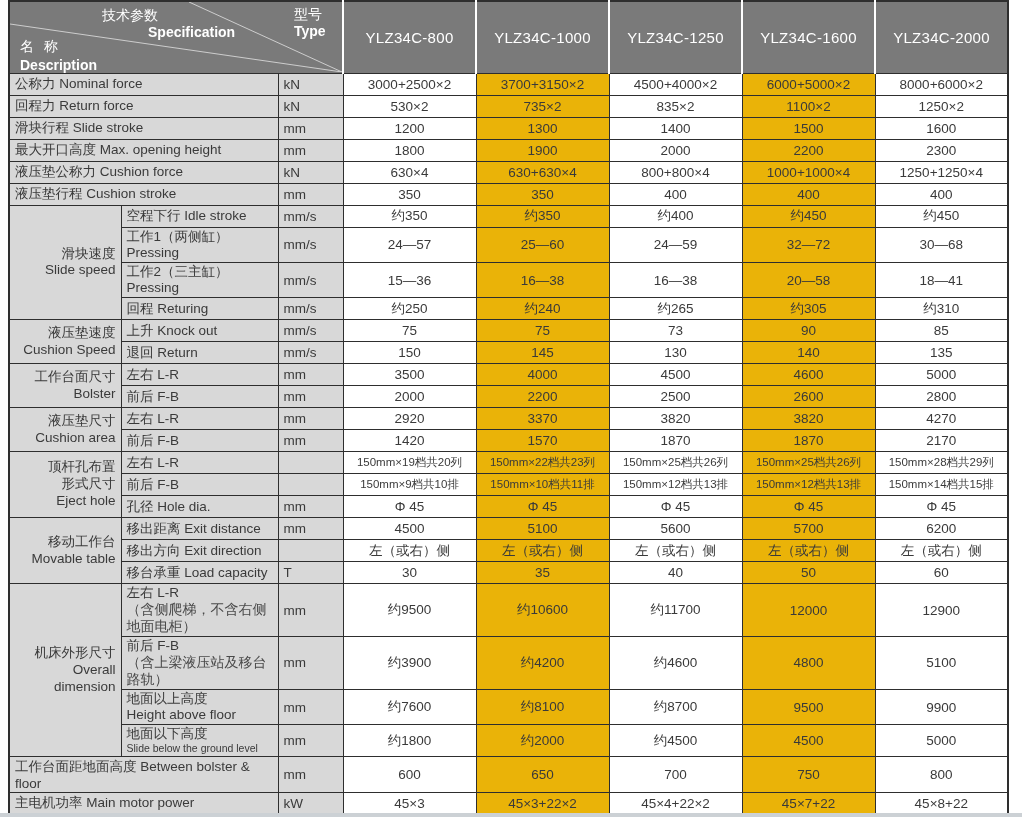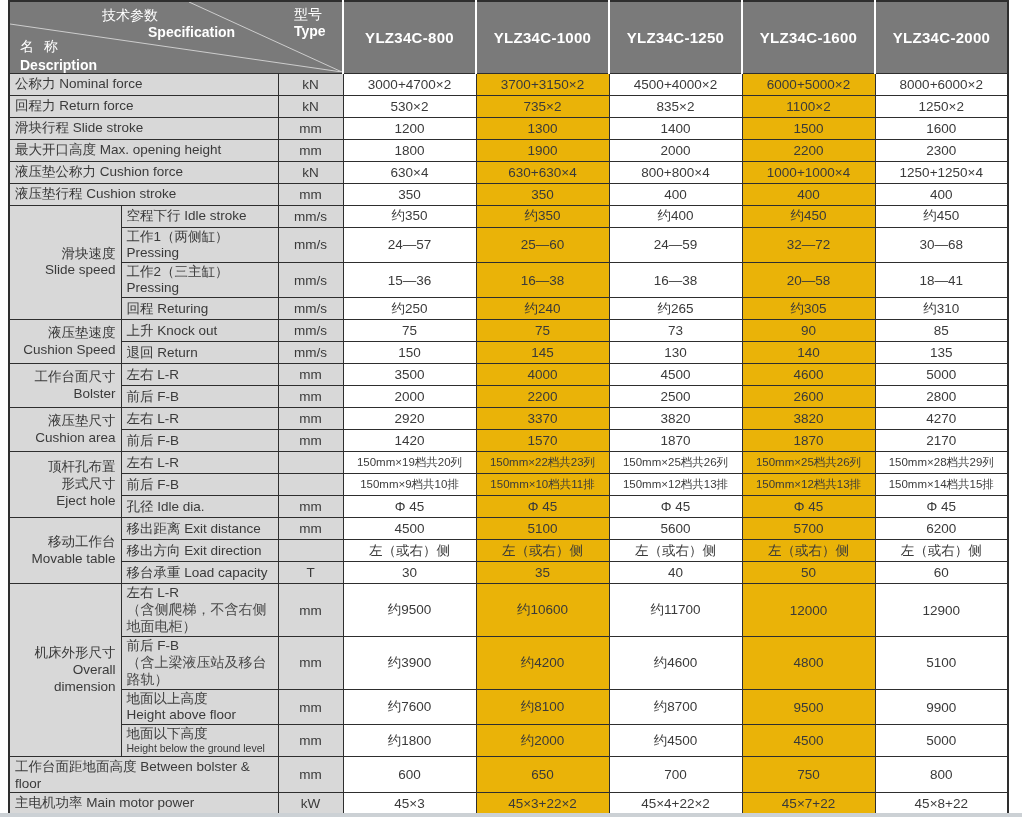--- a/index.html
+++ b/index.html
@@ -7,39 +7,39 @@
   .page{position:relative;width:1022px;height:817px;overflow:hidden;}
 
   .title{margin:0;padding:4px 0 7px 8px;font-size:19px;font-weight:700;color:#111;}
 
   table.spec{border-collapse:collapse;margin-left:8px;width:1001px;table-layout:fixed;}
   table.spec{border:2px solid #2e2e2e;}
   td,th{border:1px solid #2e2e2e;box-sizing:border-box;}
 
   thead tr{height:72px;}
   th.corner{position:relative;background:#7a7a7a;padding:16px;}
-  th.model{background:#7a7a7a;color:#fff;font-size:15px;font-weight:700;
+  th.model{background:#7a7a7a;color:#fff;font-size:15px;font-weight:400;
            border-left:2px solid #fff;text-align:center;letter-spacing:.3px;}
   .corner span{position:absolute;color:#fff;white-space:nowrap;line-height:1.1;}
   .zh{font-weight:400;font-size:14px;}
   .en{font-weight:700;font-size:14px;}
   .ct-zh{left:92px;top:6px;}
   .ct-en{left:138px;top:23px;}
   .cl-zh{left:10px;top:37px;letter-spacing:3px;}
   .cl-en{left:10px;top:56px;}
   .cr-zh{left:284px;top:5px;}
   .cr-en{left:284px;top:22px;}
   .diag{position:absolute;left:0;top:0;}
 
   tbody td{font-size:13.5px;color:#3a3a3a;padding:1px 5px;}
   tr.h1 td{height:22px;}
   tr.h2 td{height:32px;}
   .lbl,.sub,.unit,.grp{background:#d8d8d8;}
   .lbl,.sub{text-align:left;}
-  .unit{text-align:center;}
+  .unit{text-align:left;}
   .v{text-align:center;}
   .c1,.c3{background:#eab308;}
   .c0,.c2,.c4{background:#fff;}
   .grp{vertical-align:middle;text-align:right;padding-left:7px;line-height:1.25;}
   tr.sv .v{font-size:11.5px;}
   .tiny{font-size:14px;color:#4a4a4a;line-height:1.1;}
   .sub div{line-height:1.2;}
   .tiny-en{font-size:10.5px;line-height:1.1;}
   .page-edge{position:absolute;left:0;bottom:0;width:1022px;height:4px;background:#ccd1d5;}
 </style>
@@ -79,21 +79,21 @@
         <th class="model">YLZ34C-1250</th>
         <th class="model">YLZ34C-1600</th>
         <th class="model">YLZ34C-2000</th>
       </tr>
     </thead>
     <tbody>
 
       <tr class="h1">
         <td class="lbl" colspan="2">公称力  Nominal force</td>
         <td class="unit">kN</td>
-        <td class="v c0">3000+4700×2</td>
+        <td class="v c0">3000+2500×2</td>
         <td class="v c1">3700+3150×2</td>
         <td class="v c2">4500+4000×2</td>
         <td class="v c3">6000+5000×2</td>
         <td class="v c4">8000+6000×2</td>
       </tr>
 
       <tr class="h1">
         <td class="lbl" colspan="2">回程力  Return force</td>
         <td class="unit">kN</td>
         <td class="v c0">530×2</td>
@@ -284,21 +284,21 @@
         <td class="sub">前后 F-B</td>
         <td class="unit"></td>
         <td class="v c0">150mm×9档共10排</td>
         <td class="v c1">150mm×10档共11排</td>
         <td class="v c2">150mm×12档共13排</td>
         <td class="v c3">150mm×12档共13排</td>
         <td class="v c4">150mm×14档共15排</td>
       </tr>
 
       <tr class="h1">
-        <td class="sub">孔径 Idle dia.</td>
+        <td class="sub">孔径 Hole dia.</td>
         <td class="unit">mm</td>
         <td class="v c0">Φ 45</td>
         <td class="v c1">Φ 45</td>
         <td class="v c2">Φ 45</td>
         <td class="v c3">Φ 45</td>
         <td class="v c4">Φ 45</td>
       </tr>
 
       <tr class="h1">
         <td class="grp" rowspan="3">
@@ -374,21 +374,21 @@
         <td class="v c0">约7600</td>
         <td class="v c1">约8100</td>
         <td class="v c2">约8700</td>
         <td class="v c3">9500</td>
         <td class="v c4">9900</td>
       </tr>
 
       <tr class="h2">
         <td class="sub">
           <div>地面以下高度</div>
-            <div class="tiny-en">Height below the ground level</div>
+            <div class="tiny-en">Slide below the ground level</div>
         </td>
         <td class="unit">mm</td>
         <td class="v c0">约1800</td>
         <td class="v c1">约2000</td>
         <td class="v c2">约4500</td>
         <td class="v c3">4500</td>
         <td class="v c4">5000</td>
       </tr>
 
       <tr class="h1">

